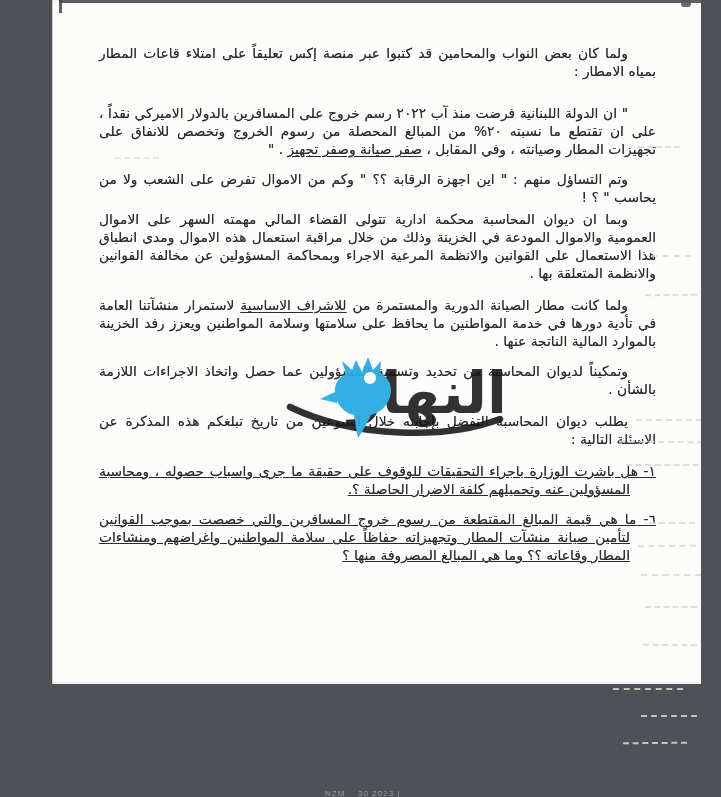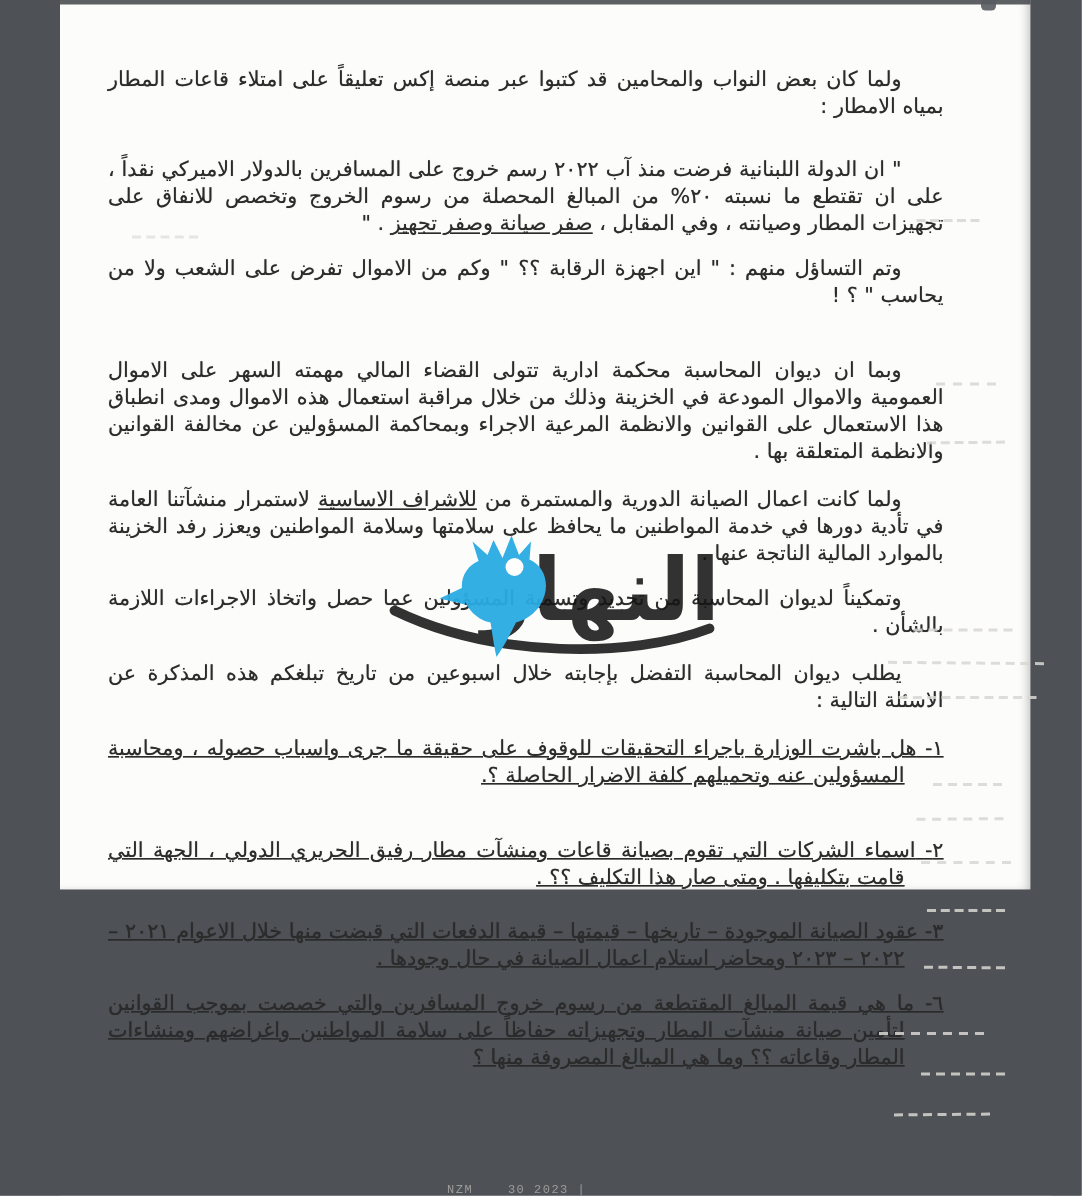--- a/index.html
+++ b/index.html
@@ -9,22 +9,22 @@
     background: #4e5256;
     font-family: "DejaVu Sans", sans-serif;
   }
   .viewer { position: relative; width: 721px; height: 797px; }
 
   .gutter { position: absolute; top: 0; height: 797px; background: #4e5256; z-index: 5; }
   .gutter.left  { left: 0; width: 40px; }
   .gutter.right { left: 701px; width: 20px; }
 
   .page {
-    position: absolute; left: 25px; top: 0;
-    width: 661px; height: 593px;
+    position: absolute; left: 52px; top: 0;
+    width: 661px; height: 684px;
     background: #fcfcfb;
     border-left: 1px solid #c9cacb;
     box-shadow: inset -4px 0 7px -3px rgba(0,0,0,.28);
     z-index: 1;
   }
 
   
   .top-edge {
     position: absolute; top: 0; left: 6px; right: 0;
     height: 3px; background: #42464a; opacity: .85;
@@ -56,40 +56,40 @@
   .item {
     margin: 0;
     text-align: justify;
     padding-right: 26px;
     text-indent: -26px;
     text-decoration: underline;
   }
   .item .num { letter-spacing: 0; }
   .u { text-decoration: underline; text-underline-offset: 2px; }
 
-  .mt24{margin-top:24px}.mt18{margin-top:18px}.mt16{margin-top:32px}
+  .mt24{margin-top:24px}.mt18{margin-top:18px}.mt16{margin-top:4px}
   .mt14{margin-top:14px}.mt12{margin-top:12px}
 
   
   .watermark {
     position: absolute; left: 225px; top: 350px;
     width: 232px; height: 96px;
     z-index: 3; pointer-events: none; opacity: .95;
   }
 
   
   .art {
     position: absolute; height: 0;
     border-top: 2px dashed #d9d7d2; opacity: .85;
     z-index: 2;
   }
 
   .footer-stamp {
     position: absolute; left: 272px; top: 789px;
-    font-family: Liberation Mono, monospace;
+    font-family: Liberation Sans, sans-serif;
     font-size: 8px; color: #9c9c9a; letter-spacing: 1px;
     z-index: 4; white-space: pre;
   }
 </style>
 </head>
 <body>
 
 <div class="viewer">
 
   <div class="gutter left"></div>
@@ -120,31 +120,29 @@
     <div class="textblock">
 
       <p class="para"><span>ولما كان بعض النواب والمحامين قد كتبوا عبر منصة إكس تعليقاً على امتلاء قاعات المطار بمياه الامطار :</span></p>
 
       <p class="para mt24"><span>" ان الدولة اللبنانية فرضت منذ آب ٢٠٢٢ رسم خروج على المسافرين بالدولار الاميركي نقداً ، على ان تقتطع ما نسبته ٢٠% من المبالغ المحصلة من رسوم الخروج وتخصص للانفاق على تجهيزات المطار وصيانته ، وفي المقابل ، </span><span class="u">صفر صيانة وصفر تجهيز</span><span> . "</span></p>
 
       <p class="para mt12"><span>وتم التساؤل منهم : " اين اجهزة الرقابة ؟؟ " وكم من الاموال تفرض على الشعب ولا من يحاسب " ؟ !</span></p>
 
       <p class="para mt16"><span>وبما ان ديوان المحاسبة محكمة ادارية تتولى القضاء المالي مهمته السهر على الاموال العمومية والاموال المودعة في الخزينة وذلك من خلال مراقبة استعمال هذه الاموال ومدى انطباق هذا الاستعمال على القوانين والانظمة المرعية الاجراء وبمحاكمة المسؤولين عن مخالفة القوانين والانظمة المتعلقة بها .</span></p>
 
-      <p class="para mt14"><span>ولما كانت اعمال الصيانة الدورية والمستمرة من </span><span class="u">للاشراف الاساسية</span><span> لاستمرار منشآتنا العامة في تأدية دورها في خدمة المواطنين ما يحافظ على سلامتها وسلامة المواطنين ويعزز رفد الخزينة بالموارد المالية الناتجة عنها .</span></p>
+      <p class="para mt14"><span>ولما كانت مطار الصيانة الدورية والمستمرة من </span><span class="u">للاشراف الاساسية</span><span> لاستمرار منشآتنا العامة في تأدية دورها في خدمة المواطنين ما يحافظ على سلامتها وسلامة المواطنين ويعزز رفد الخزينة بالموارد المالية الناتجة عنها .</span></p>
 
       <p class="para mt12"><span>وتمكيناً لديوان المحاسبة من تحديد وتسمية المسؤولين عما حصل واتخاذ الاجراءات اللازمة بالشأن .</span></p>
 
       <p class="para mt14"><span>يطلب ديوان المحاسبة التفضل بإجابته خلال اسبوعين من تاريخ تبلغكم هذه المذكرة عن الاسئلة التالية :</span></p>
 
       <p class="item mt14"><span class="num">١-</span> <span>هل باشرت الوزارة باجراء التحقيقات للوقوف على حقيقة ما جرى واسباب حصوله ، ومحاسبة المسؤولين عنه وتحميلهم كلفة الاضرار الحاصلة ؟.</span></p>
 
-      <p class="item mt16"><span class="num">٢-</span> <span>اسماء الشركات التي تقوم بصيانة قاعات ومنشآت مطار رفيق الحريري الدولي ، الجهة التي قامت بتكليفها . ومتى صار هذا التكليف ؟؟ .</span></p>
 
-      <p class="item mt18"><span class="num">٣-</span> <span>عقود الصيانة الموجودة – تاريخها – قيمتها – قيمة الدفعات التي قبضت منها خلال الاعوام ٢٠٢١ – ٢٠٢٢ – ٢٠٢٣ ومحاضر استلام اعمال الصيانة في حال وجودها .</span></p>
 
 
 
       <p class="item mt12"><span class="num">٦-</span> <span>ما هي قيمة المبالغ المقتطعة من رسوم خروج المسافرين والتي خصصت بموجب القوانين لتأمين صيانة منشآت المطار وتجهيزاته حفاظاً على سلامة المواطنين واغراضهم ومنشاءات المطار وقاعاته  ؟؟ وما هي المبالغ المصروفة منها ؟</span></p>
 
     </div>
 
     <div class="watermark">
       <svg viewBox="0 0 232 96" width="232" height="96">
 

